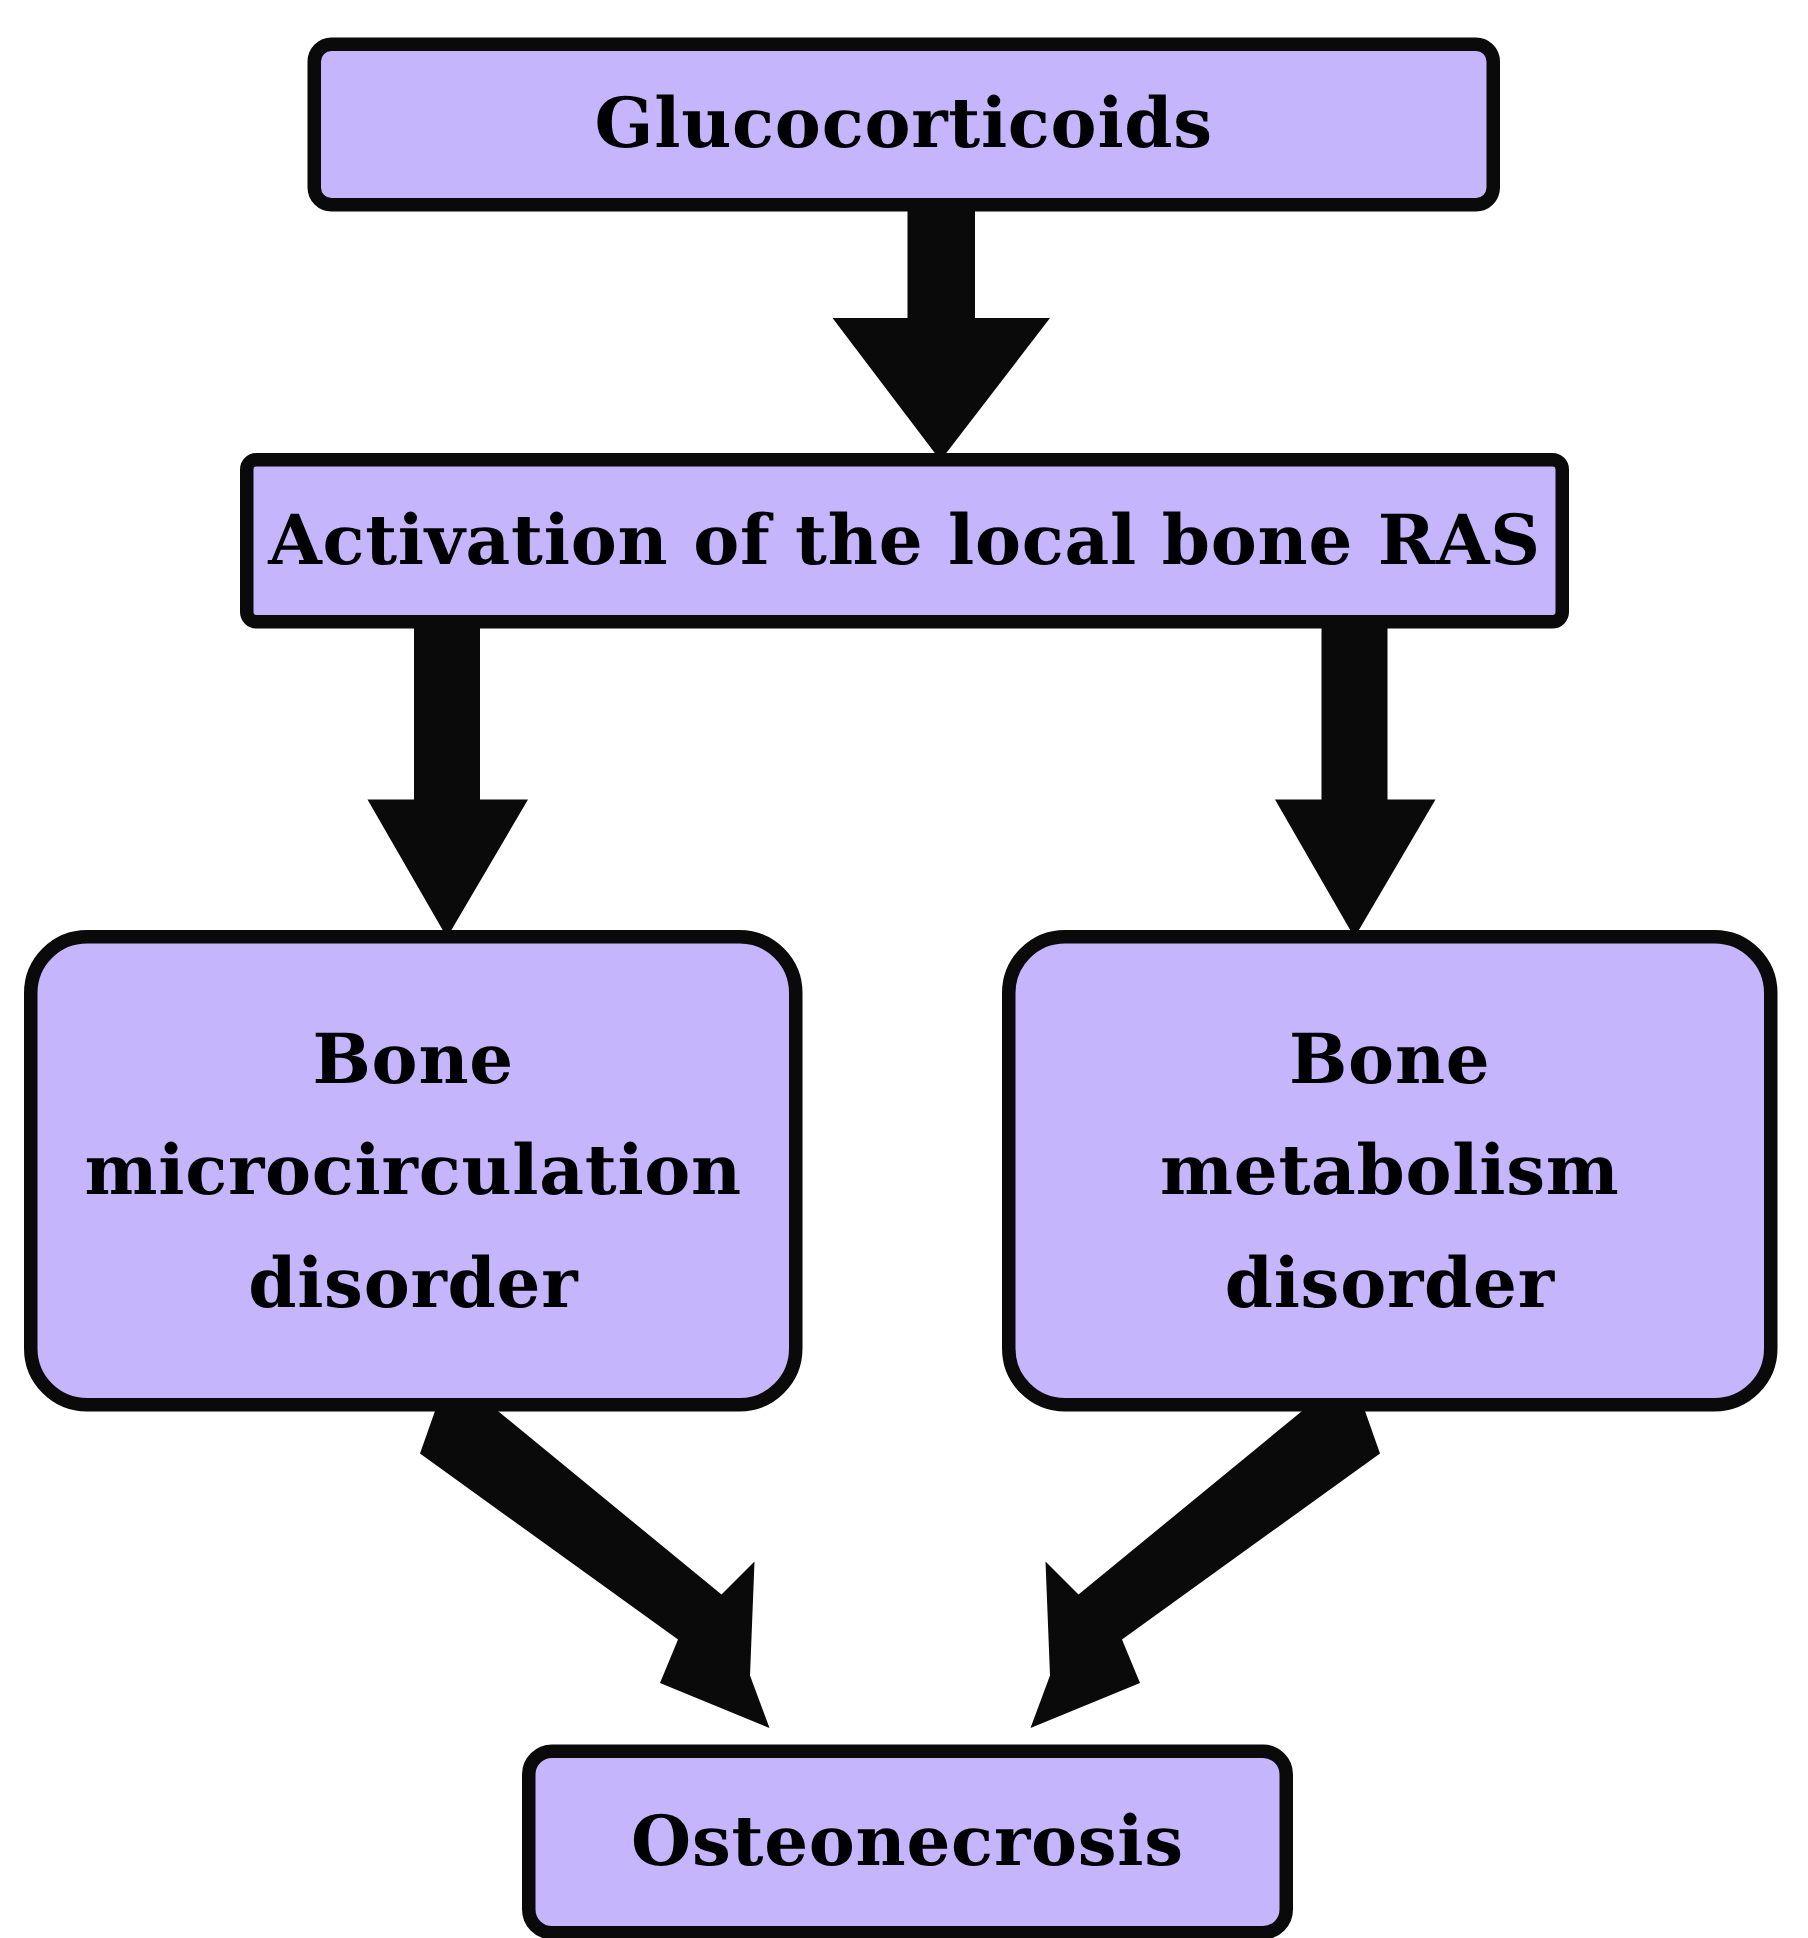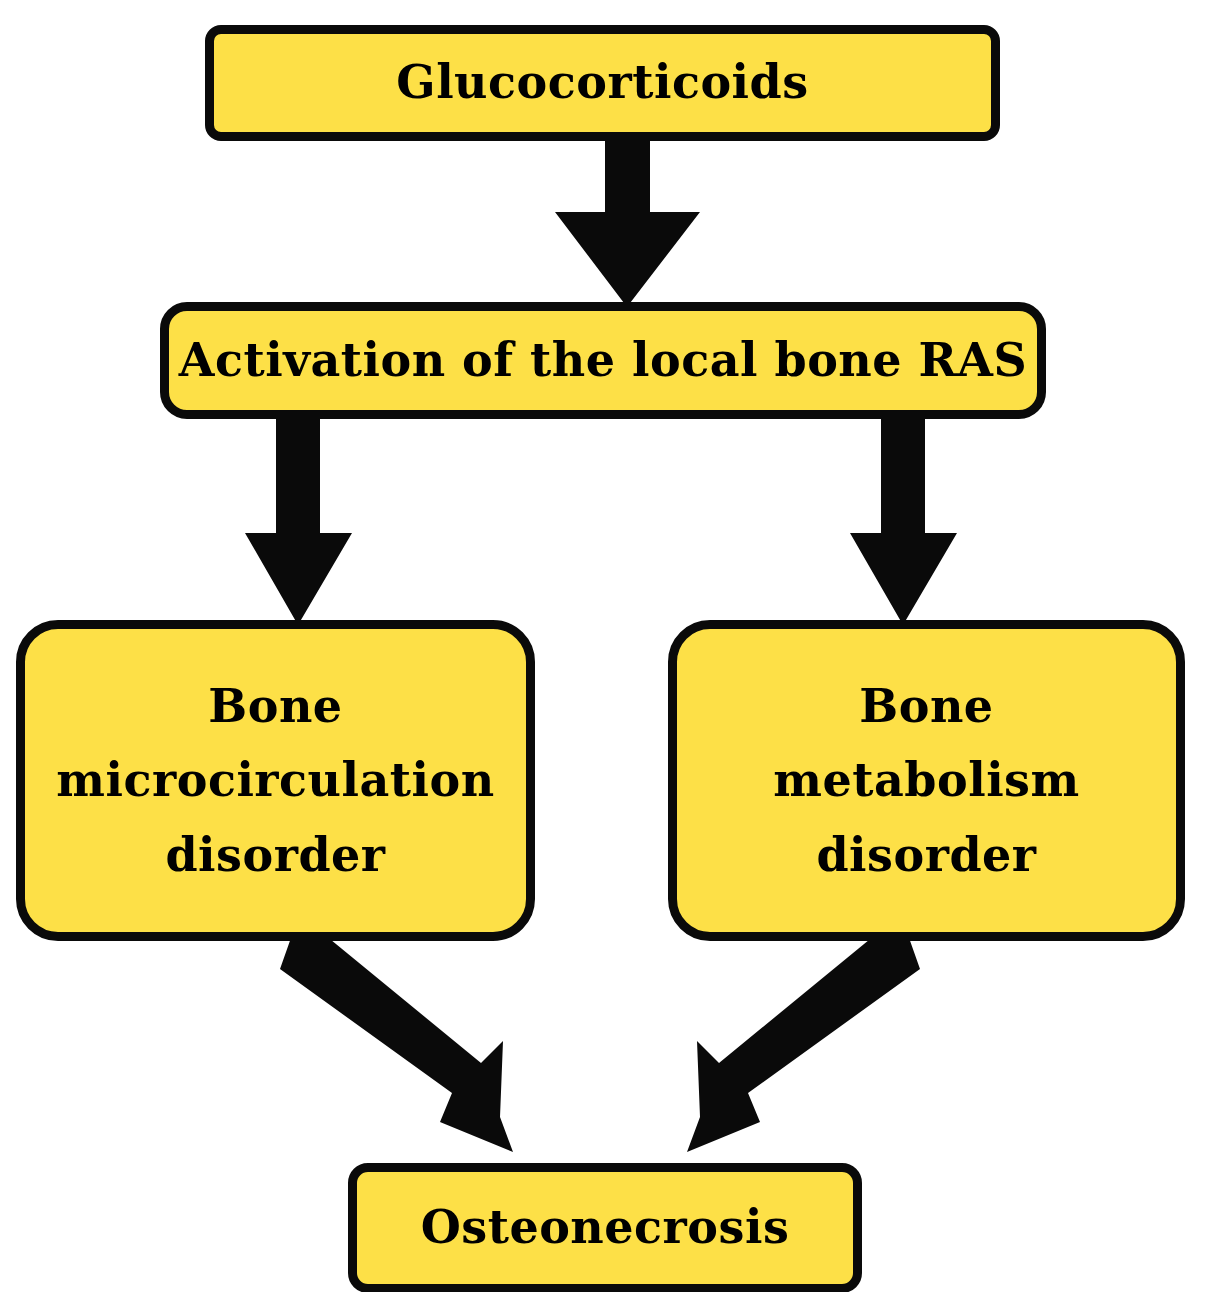--- a/index.html
+++ b/index.html
@@ -22,21 +22,21 @@
     position: absolute;
     left: 0;
     top: 0;
     width: 1205px;
     height: 1292px;
     pointer-events: none;
   }
   .node {
     position: absolute;
     box-sizing: border-box;
-    background: #fde047;
+    background: #c4b5fd;
     border: 9px solid #0a0a0a;
     display: flex;
     align-items: center;
     justify-content: center;
     text-align: center;
     color: #000000;
     font-weight: bold;
     letter-spacing: 0.5px;
     z-index: 3;
   }
@@ -49,21 +49,21 @@
   }
   
   #node-glucocorticoids {
     left: 205px; top: 25px; width: 795px; height: 116px;
     border-radius: 16px;
   }
   #node-glucocorticoids .node-text { font-size: 46px; }
 
   #node-ras {
     left: 160px; top: 302px; width: 886px; height: 117px;
-    border-radius: 27px;
+    border-radius: 11px;
   }
   #node-ras .node-text { font-size: 46px; }
 
   #node-microcirculation {
     left: 16px; top: 620px; width: 519px; height: 321px;
     border-radius: 42px;
   }
   #node-microcirculation .node-text { font-size: 46px; line-height: 1.62; }
 
   #node-metabolism {

